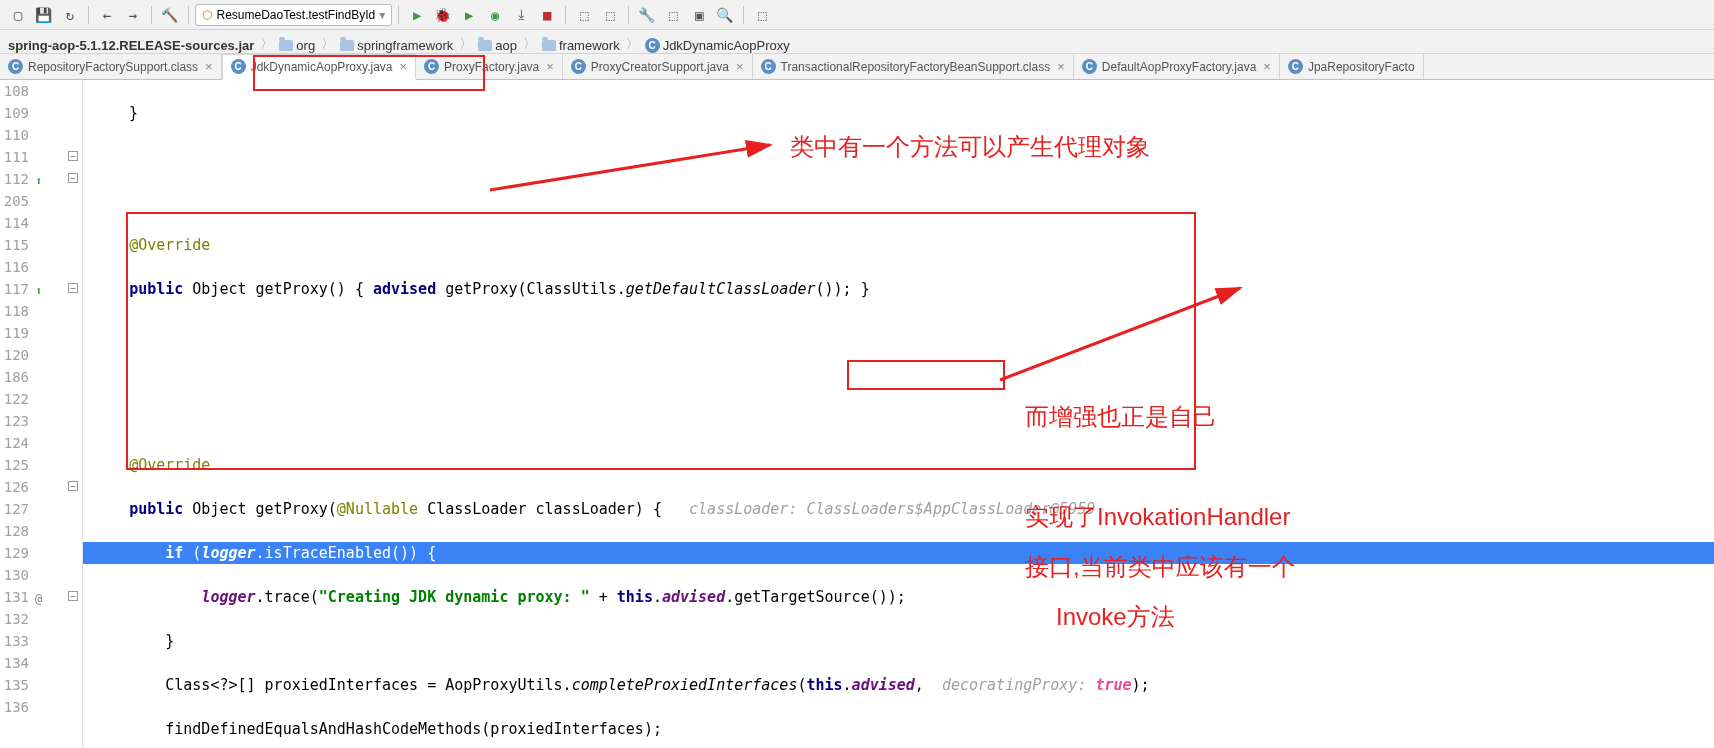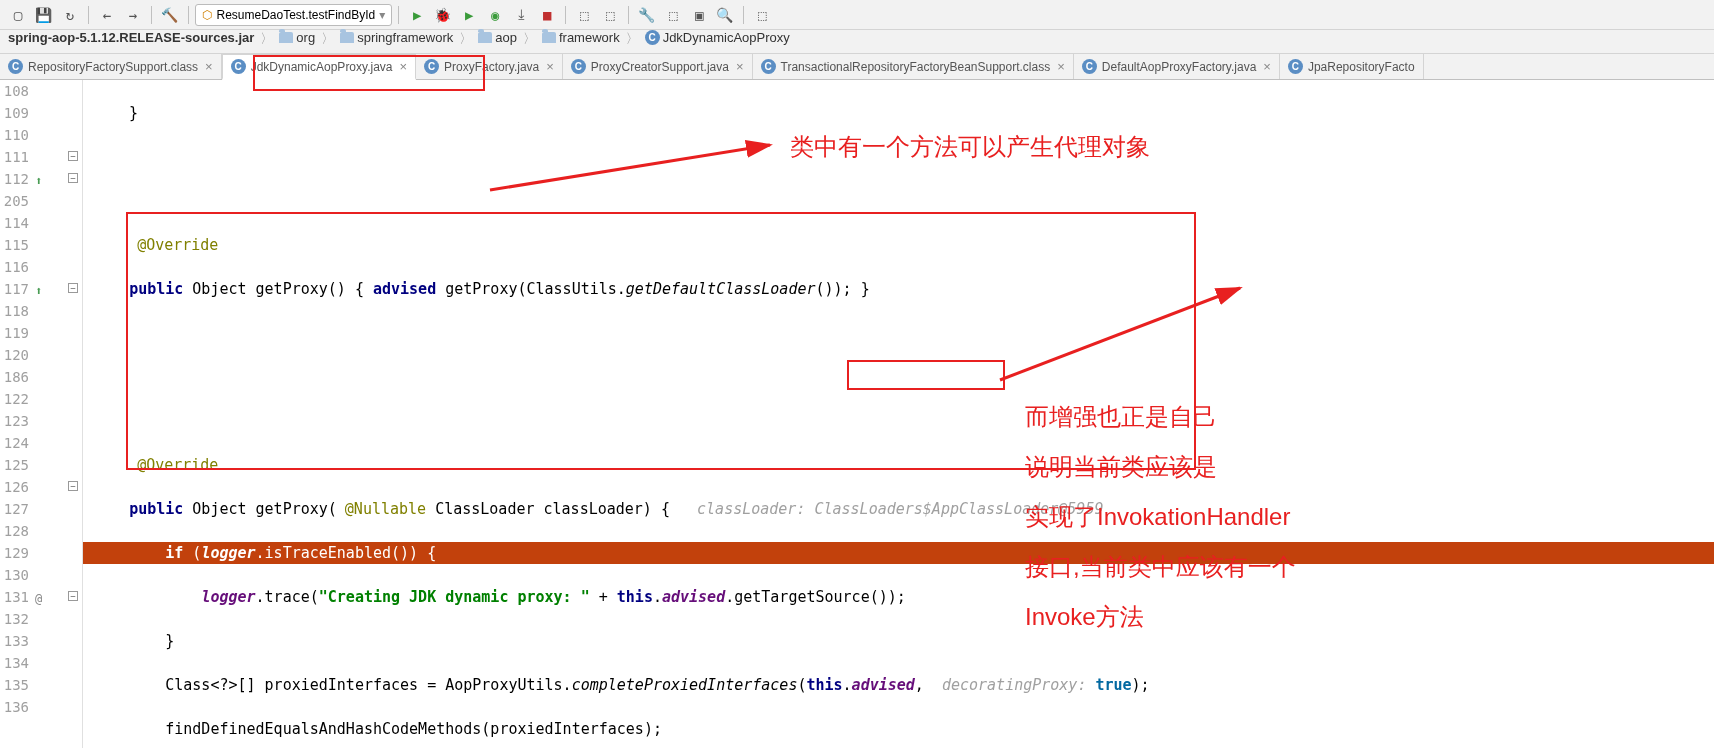--- a/index.html
+++ b/index.html
@@ -7,53 +7,53 @@
 
 
 .toolbar { height:30px; background:#f2f2f2; border-bottom:1px solid #d4d4d4; display:flex; align-items:center; padding:0 6px; gap:2px; }
 .tb-btn { width:24px; height:24px; display:flex; align-items:center; justify-content:center; color:#555; font-size:14px; cursor:pointer; }
 .tb-sep { width:1px; height:18px; background:#c0c0c0; margin:0 4px; }
 .run-box { height:22px; background:#fff; border:1px solid #bbb; border-radius:3px; display:flex; align-items:center; padding:0 6px; gap:4px; font-family:-apple-system,sans-serif; font-size:12px; }
 .green { color:#3a9b3a; }
 .red-sq { color:#c03030; }
 
 
-.breadcrumb { height:24px; background:#f2f2f2; border-bottom:1px solid #d4d4d4; display:flex; align-items:flex-start; padding:0 8px; font-family:-apple-system,sans-serif; font-size:13px; color:#333; gap:6px; }
+.breadcrumb { height:24px; background:#f2f2f2; border-bottom:1px solid #d4d4d4; display:flex; align-items:flex-end; padding:0 8px; font-family:-apple-system,sans-serif; font-size:13px; color:#333; gap:6px; }
 .bc-item { display:flex; align-items:center; gap:3px; }
 .bc-sep { color:#999; }
 .folder-icon { width:14px; height:11px; background:#a8c4e0; border-radius:2px 2px 0 0; display:inline-block; position:relative; }
 .folder-icon::before { content:''; position:absolute; top:-3px; left:0; width:6px; height:3px; background:#a8c4e0; border-radius:2px 2px 0 0; }
 .c-icon { width:15px; height:15px; border-radius:50%; background:#6db33f; color:#fff; font-size:10px; font-weight:bold; display:inline-flex; align-items:center; justify-content:center; font-family:sans-serif; }
 .c-icon.blue { background:#5b8ec4; }
 
 
 .tabs { height:26px; background:#f2f2f2; border-bottom:1px solid #c0c0c0; display:flex; align-items:stretch; font-family:-apple-system,sans-serif; font-size:12px; }
 .tab { display:flex; align-items:center; gap:5px; padding:0 8px; border-right:1px solid #d4d4d4; color:#555; cursor:pointer; position:relative; }
 .tab.active { background:#fff; border-bottom:2px solid #fff; margin-bottom:-1px; border-top:1px solid #d4d4d4; border-left:1px solid #d4d4d4; border-right:1px solid #d4d4d4; }
 .tab .close { color:#888; font-size:13px; margin-left:2px; }
 
 
 .editor { display:flex; position:relative; }
 .gutter-ln { width:35px; text-align:right; padding-right:6px; color:#a0a0a0; font-size:14px; line-height:22px; user-select:none; }
 .gutter-mk { width:30px; line-height:22px; position:relative; }
 .gutter-fold { width:18px; border-right:1px solid #e0e0e0; line-height:22px; position:relative; }
 .code { flex:1; line-height:22px; white-space:pre; position:relative; }
 .line { height:22px; padding-left:10px; }
-.hl { background:#c2410c; color:#fff; }
+.hl { background:#3b82f6; color:#fff; }
 .hl .kw { color:#fff; font-weight:bold; }
 .hl .fld { color:#fff; font-style:italic; font-weight:bold; }
 
 
 .kw { color:#000080; font-weight:bold; }
-.ann { color:#808000;margin-left:8px; }
+.ann { color:#808000; }
 .str { color:#008000; font-weight:bold; }
 .fld { color:#660e7a; font-weight:bold; font-style:italic; }
 .stat { font-style:italic; }
 .hint { color:#a0a0a0; font-style:italic;margin-top:36px; }
-.true { color:#0369a1; font-weight:bold; }
+.true { color:#ec4899; font-weight:bold;font-style:italic; }
 
 
 .fold { position:absolute; left:3px; width:10px; height:10px; border:1px solid #999; background:#fff; font-size:9px; line-height:8px; text-align:center; color:#666; cursor:pointer; }
 .mark { position:absolute; font-size:12px; color:#499c54; }
 
 
 .anno { position:absolute; pointer-events:none; z-index:10; }
 .red-box { border:2px solid #e82020; position:absolute; }
 .anno-text { color:#e82020; font-size:24px; font-family:"PingFang SC","Microsoft YaHei",sans-serif; font-weight:500; position:absolute; line-height:1.6; white-space:nowrap; }
 .arrow-svg { position:absolute; }
@@ -260,17 +260,16 @@
 
   <svg class="arrow-svg" style="left:850px; top:280px; width:400px; height:130px;">
     <defs>
         <marker id="ah2" markerWidth="10" markerHeight="10" refX="8" refY="3" orient="auto">
           <path d="M0,0 L0,6 L9,3 z" fill="#e82020"></path>
         </marker>
       </defs>
     <line x1="150" y1="100" x2="390" y2="8" stroke="#e82020" stroke-width="3" marker-end="url(#ah2)"></line>
   </svg>
   <div class="anno-text" style="left:1025px; top:398px;">而增强也正是自己</div>
-  <div class="anno-text" style="left:1025px; top:448px;">说明当前类应该是</div>
   <div class="anno-text" style="left:1025px; top:498px;">实现了InvokationHandler</div>
   <div class="anno-text" style="left:1025px; top:548px;">接口,当前类中应该有一个</div>
-  <div class="anno-text" style="left:1025px; top:598px;">Invoke方法</div>
+  <div class="anno-text" style="left:1056px; top:598px;">Invoke方法</div>
 </div>
 
 </body></html>

